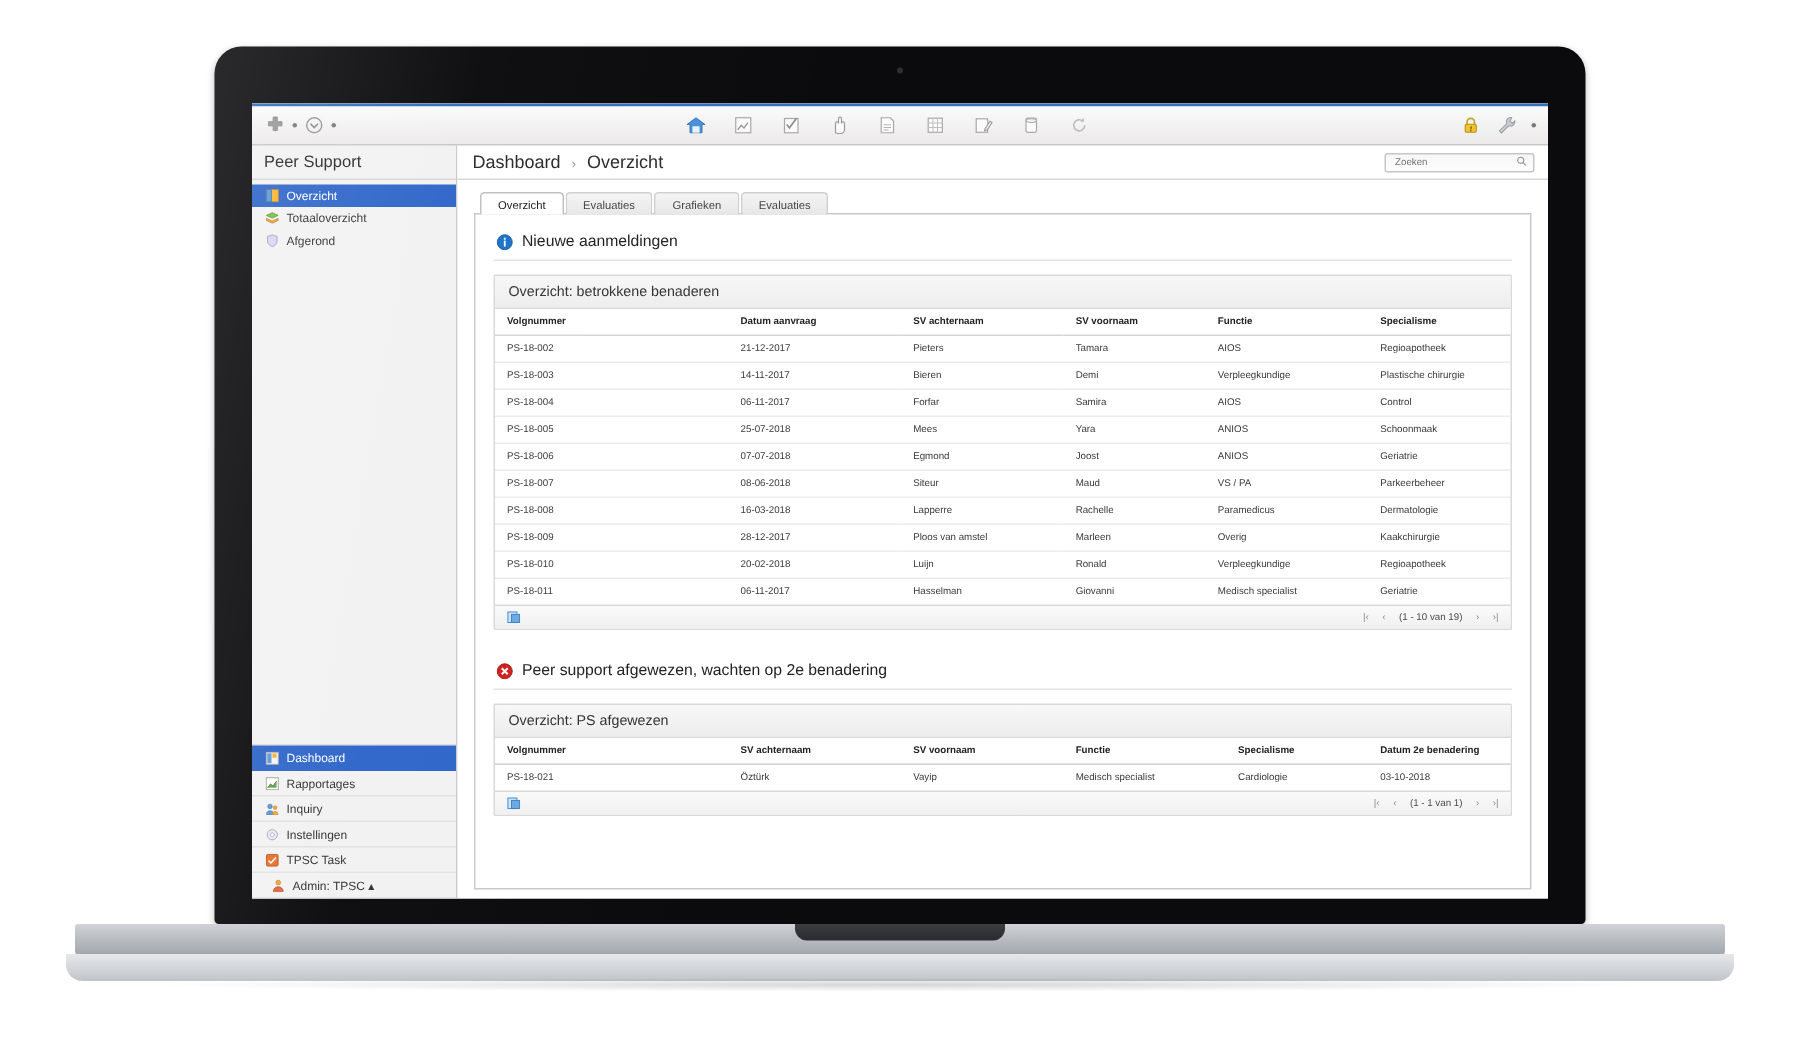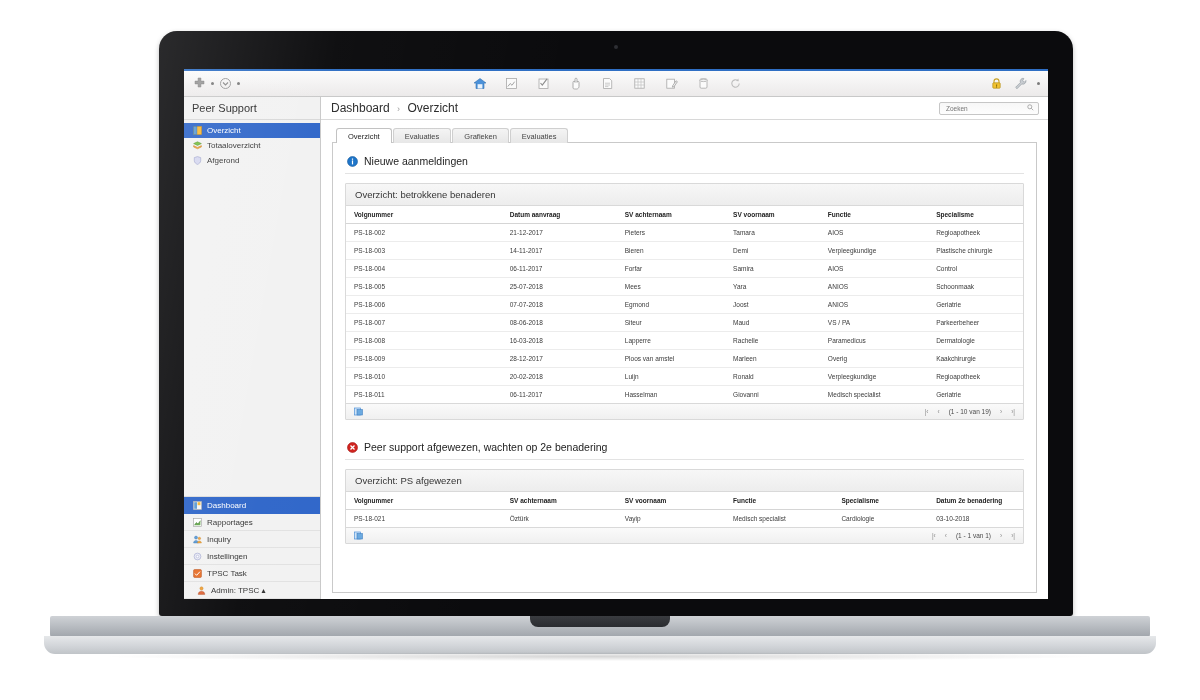--- a/index.html
+++ b/index.html
@@ -14,21 +14,20 @@
   #stage { position: relative; width: 1200px; height: 700px; background:#fff; }
 
   
   .laptop-lid {
     position: absolute;
     left: 143px; top: 31px;
     width: 914px; height: 585px;
     background: #0b0b0d;
     border-radius: 18px 18px 3px 3px;
     box-shadow: 0 2px 5px rgba(0,0,0,0.25);
-    margin-left: 16px;
   }
   .lid-gloss {
     position:absolute; left:0; top:0; width:100%; height:100%;
     border-radius: 18px 18px 3px 3px;
     background: linear-gradient(100deg, rgba(255,255,255,0.13) 0%, rgba(255,255,255,0.02) 18%, rgba(255,255,255,0) 42%);
     pointer-events:none;
   }
   .camera {
     position:absolute; left:50%; top:14px; margin-left:-2px;
     width:4px; height:4px; border-radius:50%; background:#2e2f33;

